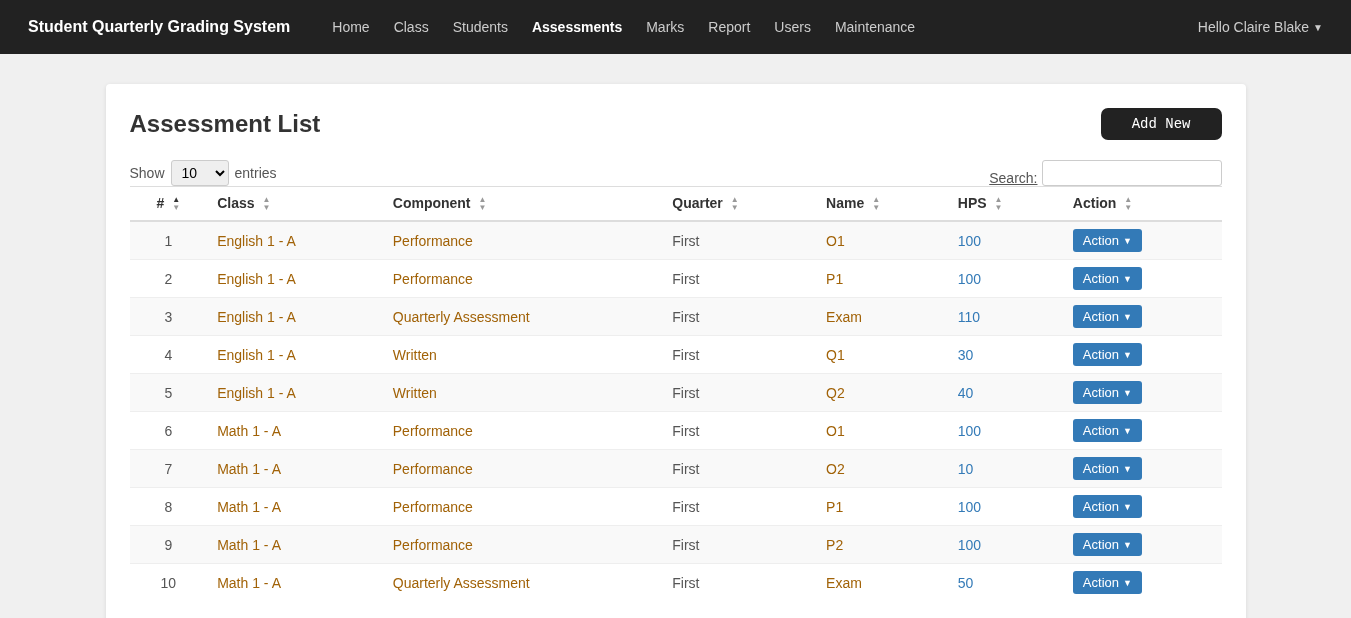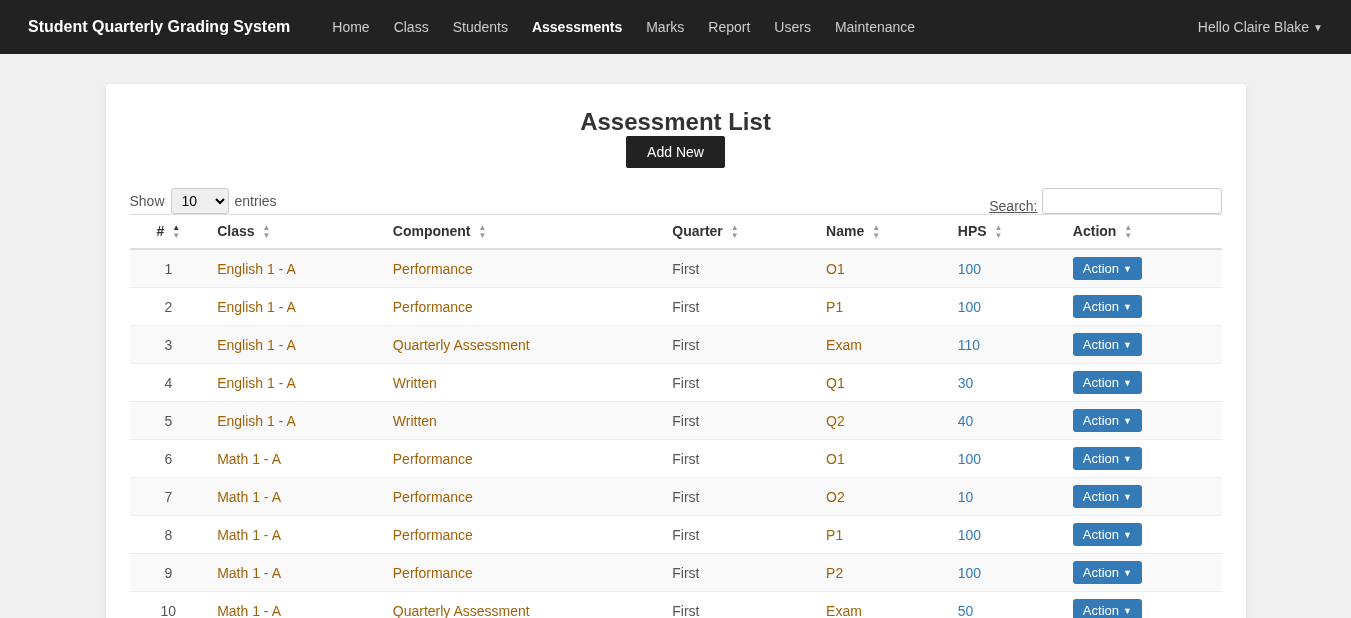--- a/index.html
+++ b/index.html
@@ -56,35 +56,35 @@
       padding: 24px 24px 30px;
       box-shadow: 0 1px 4px rgba(0,0,0,0.1);
     }
 
     
     .page-header {
       display: flex;
       align-items: center;
       justify-content: space-between;
       margin-bottom: 20px;
-      flex-direction: column;
     }
     .page-title {
       font-size: 24px;
       font-weight: bold;
       color: #333;
     }
     .btn-add {
       background: #222;
       color: #fff;
       border: none;
-      padding: 8px 21px;
+      padding: 8px 31px;
       font-size: 14px;
       cursor: pointer;
-      border-radius: 2px;
+      border-radius: 7px;
+      font-family: Liberation Mono, monospace;
     }
 
     
     .controls-row {
       display: flex;
       align-items: center;
       justify-content: space-between;
     }
     .show-entries {
       display: flex;

